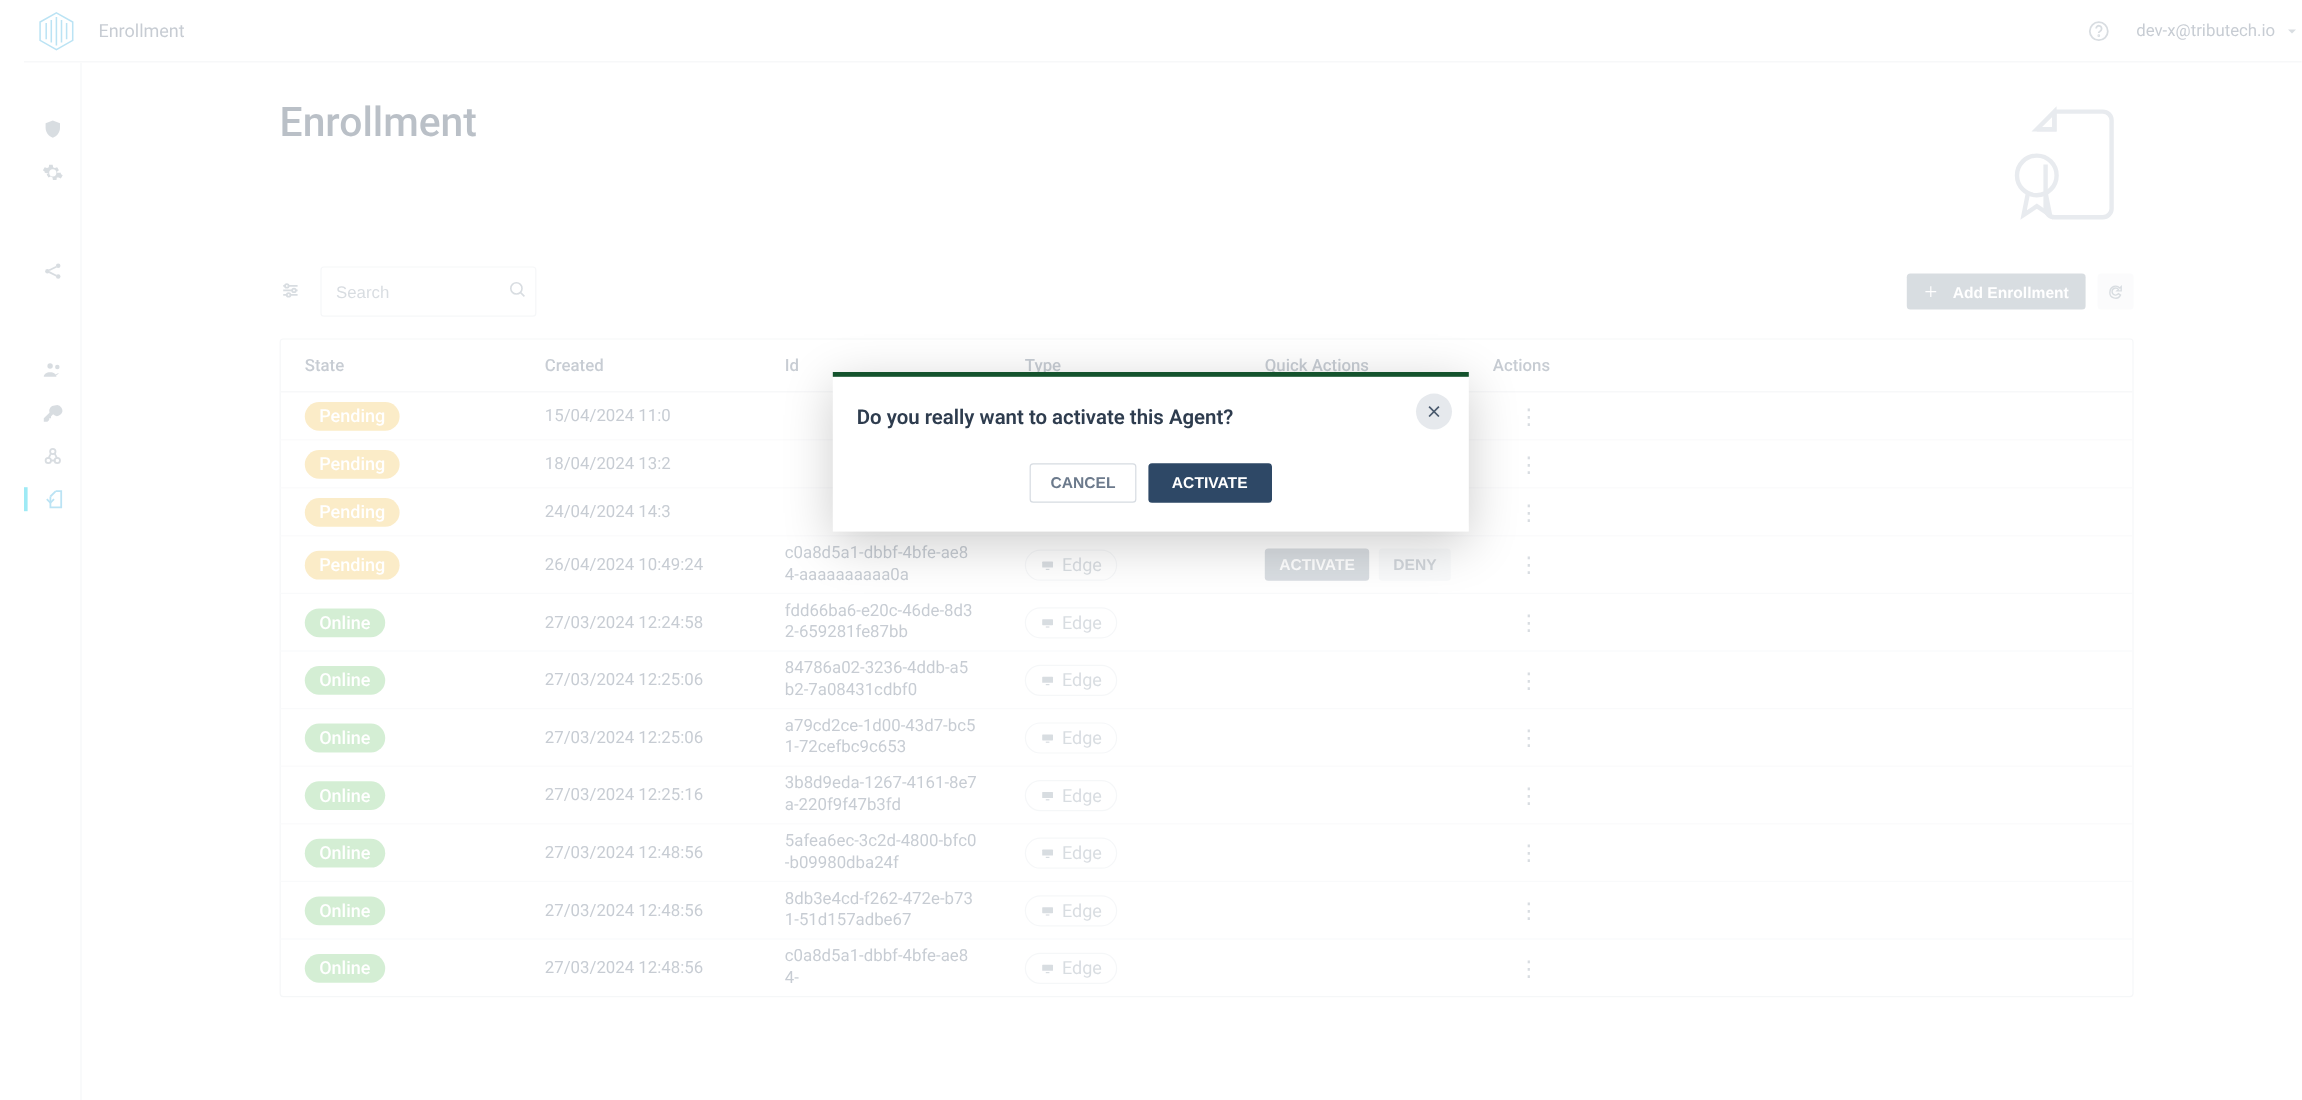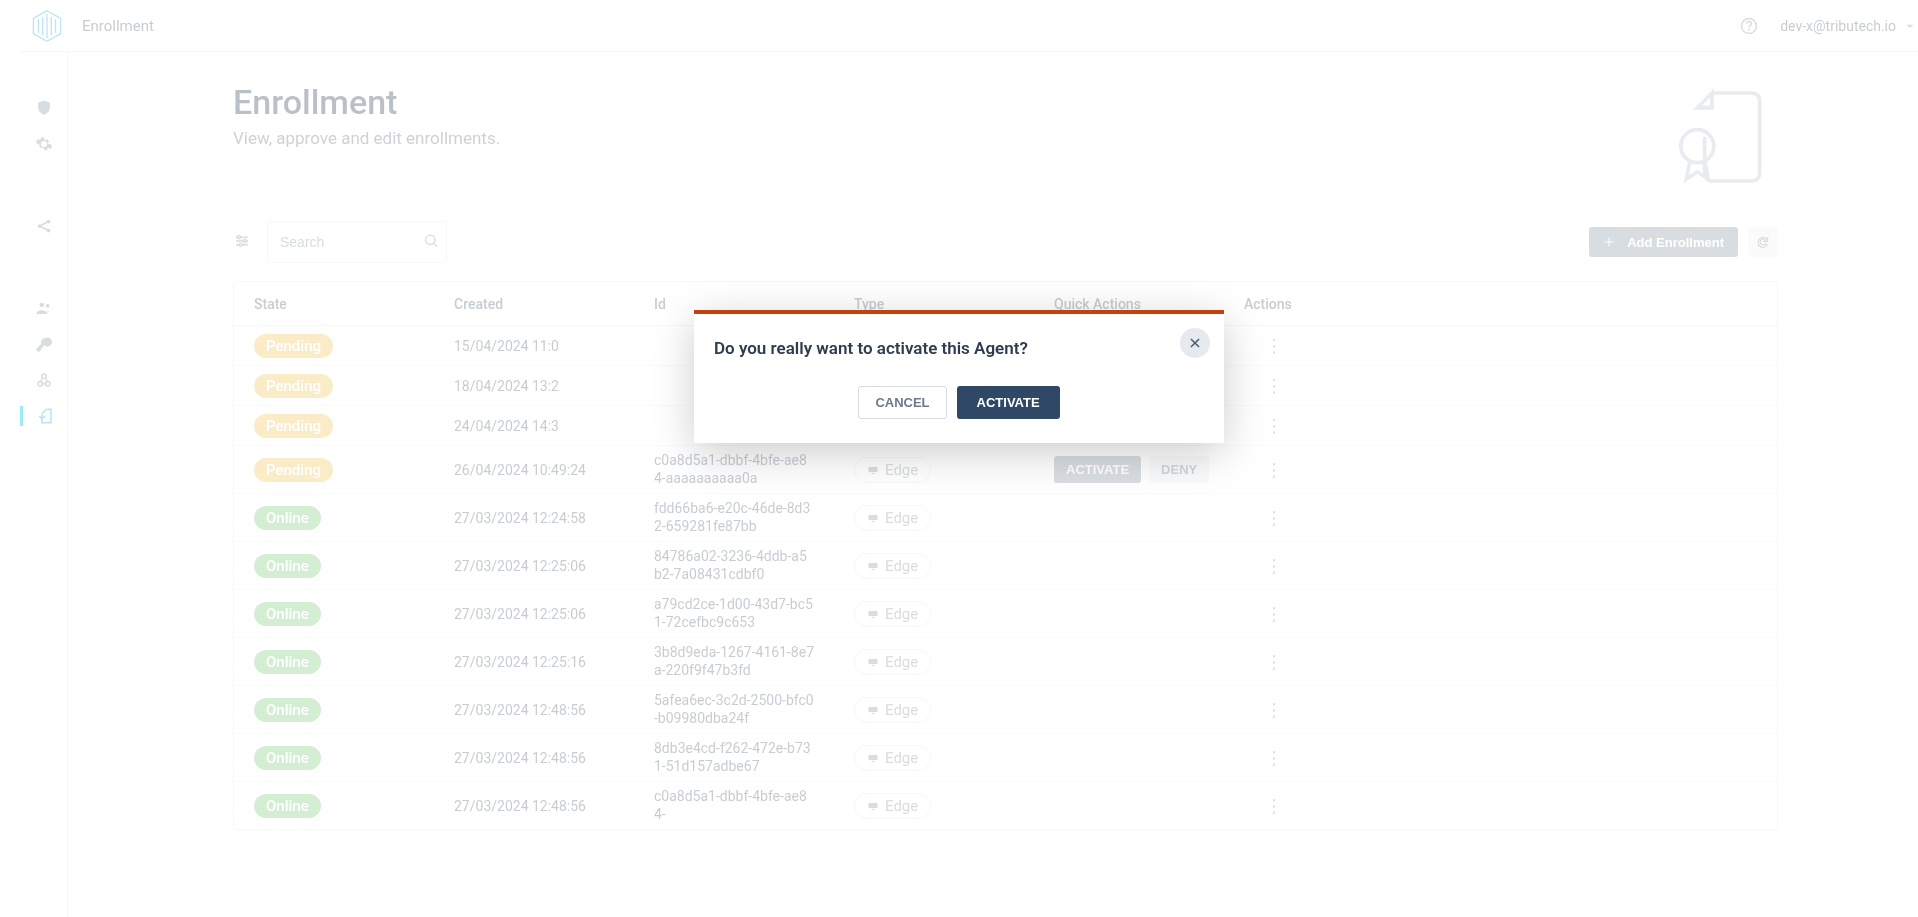--- a/index.html
+++ b/index.html
@@ -65,21 +65,21 @@
   .qa { display:flex; gap:8px;}
   .qa .btn { border:none; border-radius:3px; padding:6px 12px; font-weight:700; font-size:13px; cursor:pointer;}
   .qa .activate { background:#9aa5b1; color:#fff;}
   .qa .deny { background:#eef1f4; color:#848f9d;}
   
   .actions-cell { text-align:right;}
   .kebab { color:#9aa5b1; cursor:pointer; font-size:18px; letter-spacing:1px;}
   
   
   .overlay { position:fixed; inset:0; background:rgba(255,255,255,0.6); display:flex; align-items:flex-start; justify-content:center; padding-top:310px; z-index:100;}
-  .modal { width:530px; background:#fff; box-shadow:0 10px 40px rgba(0,0,0,0.2); position:relative; border-top:4px solid #c2410c;}
+  .modal { width:530px; background:#fff; box-shadow:0 10px 40px rgba(0,0,0,0.2); position:relative; border-top:4px solid #14532d;}
   .modal .close-btn { position:absolute; top:14px; right:14px; width:30px; height:30px; border-radius:50%; background:#e6e9ed; border:none; display:flex; align-items:center; justify-content:center; cursor:pointer; color:#4a5a6d;}
   .modal .title { font-size:17px; font-weight:600; color:#2e3c4e; padding:24px 60px 16px 20px;}
   .modal .footer { display:flex; justify-content:center; gap:10px; padding:12px 20px 24px;}
   .modal .footer .cancel { background:#fff; border:1px solid #d6dbe1; color:#6c7a8c; font-weight:600; font-size:13px; padding:8px 16px; border-radius:3px; cursor:pointer;}
   .modal .footer .confirm { background:#2e4866; border:none; color:#fff; font-weight:700; font-size:13px; padding:8px 20px; border-radius:3px; cursor:pointer;}
   
   .dimmed { filter: opacity(0.95); margin-left: 20px;}
 </style>
 </head>
 <body>
@@ -163,21 +163,20 @@
             <path d="M14 3L8 9"></path>
             <path d="M4 12l4 4 4-4"></path>
           </svg>
       </div>
     </div>
 
     <div class="main">
       <div class="page-header">
         <div class="titles">
           <div class="page-title">Enrollment</div>
-          <div class="page-subtitle">View, approve and edit enrollments.</div>
         </div>
         <div class="page-illustration">
           <svg width="110" height="110" viewBox="0 0 120 120" fill="none" stroke="#c3cad4" stroke-width="4">
             <path d="M48 12h44a8 8 0 018 8v80a8 8 0 01-8 8H48a8 8 0 01-8-8V60"></path>
             <path d="M48 12L32 28h16z" fill="#c3cad4" fill-opacity="0"></path>
             <path d="M48 12v16H32"></path>
             <circle cx="32" cy="70" r="18"></circle>
             <path d="M24 86l-4 20 12-8 12 8-4-20"></path>
           </svg>
         </div>
@@ -347,21 +346,21 @@
                     <rect x="9" y="18" width="6" height="2"></rect>
                   </svg>
                   <span>Edge</span>
                 </span></div>
               <div class="td qa"></div>
               <div class="td actions-cell"><span class="kebab">⋮</span></div>
             </div>
             <div class="trow">
               <div class="td"><span class="badge online">Online</span></div>
               <div class="td">27/03/2024 12:48:56</div>
-              <div class="td id-cell">5afea6ec-3c2d-2500-bfc0-b09980dba24f</div>
+              <div class="td id-cell">5afea6ec-3c2d-4800-bfc0-b09980dba24f</div>
               <div class="td"><span class="type-chip">
                   <svg viewBox="0 0 24 24">
                     <rect x="3" y="6" width="18" height="10" rx="1"></rect>
                     <rect x="9" y="18" width="6" height="2"></rect>
                   </svg>
                   <span>Edge</span>
                 </span></div>
               <div class="td qa"></div>
               <div class="td actions-cell"><span class="kebab">⋮</span></div>
             </div>

